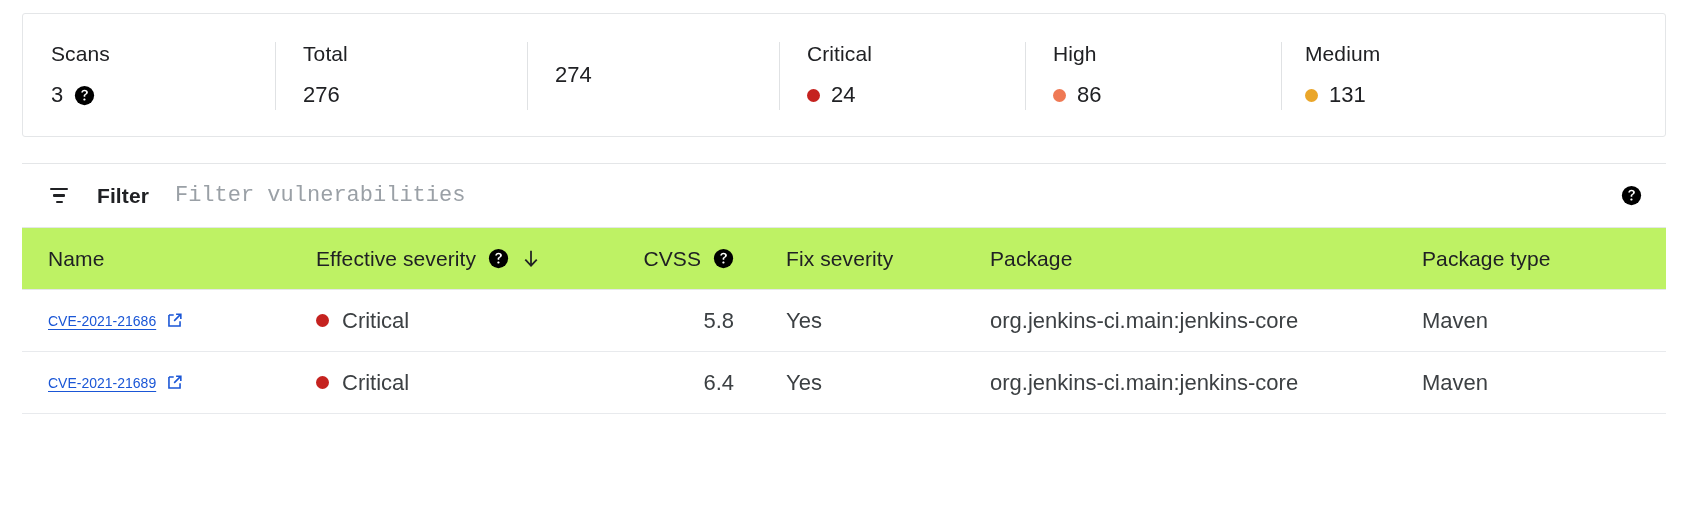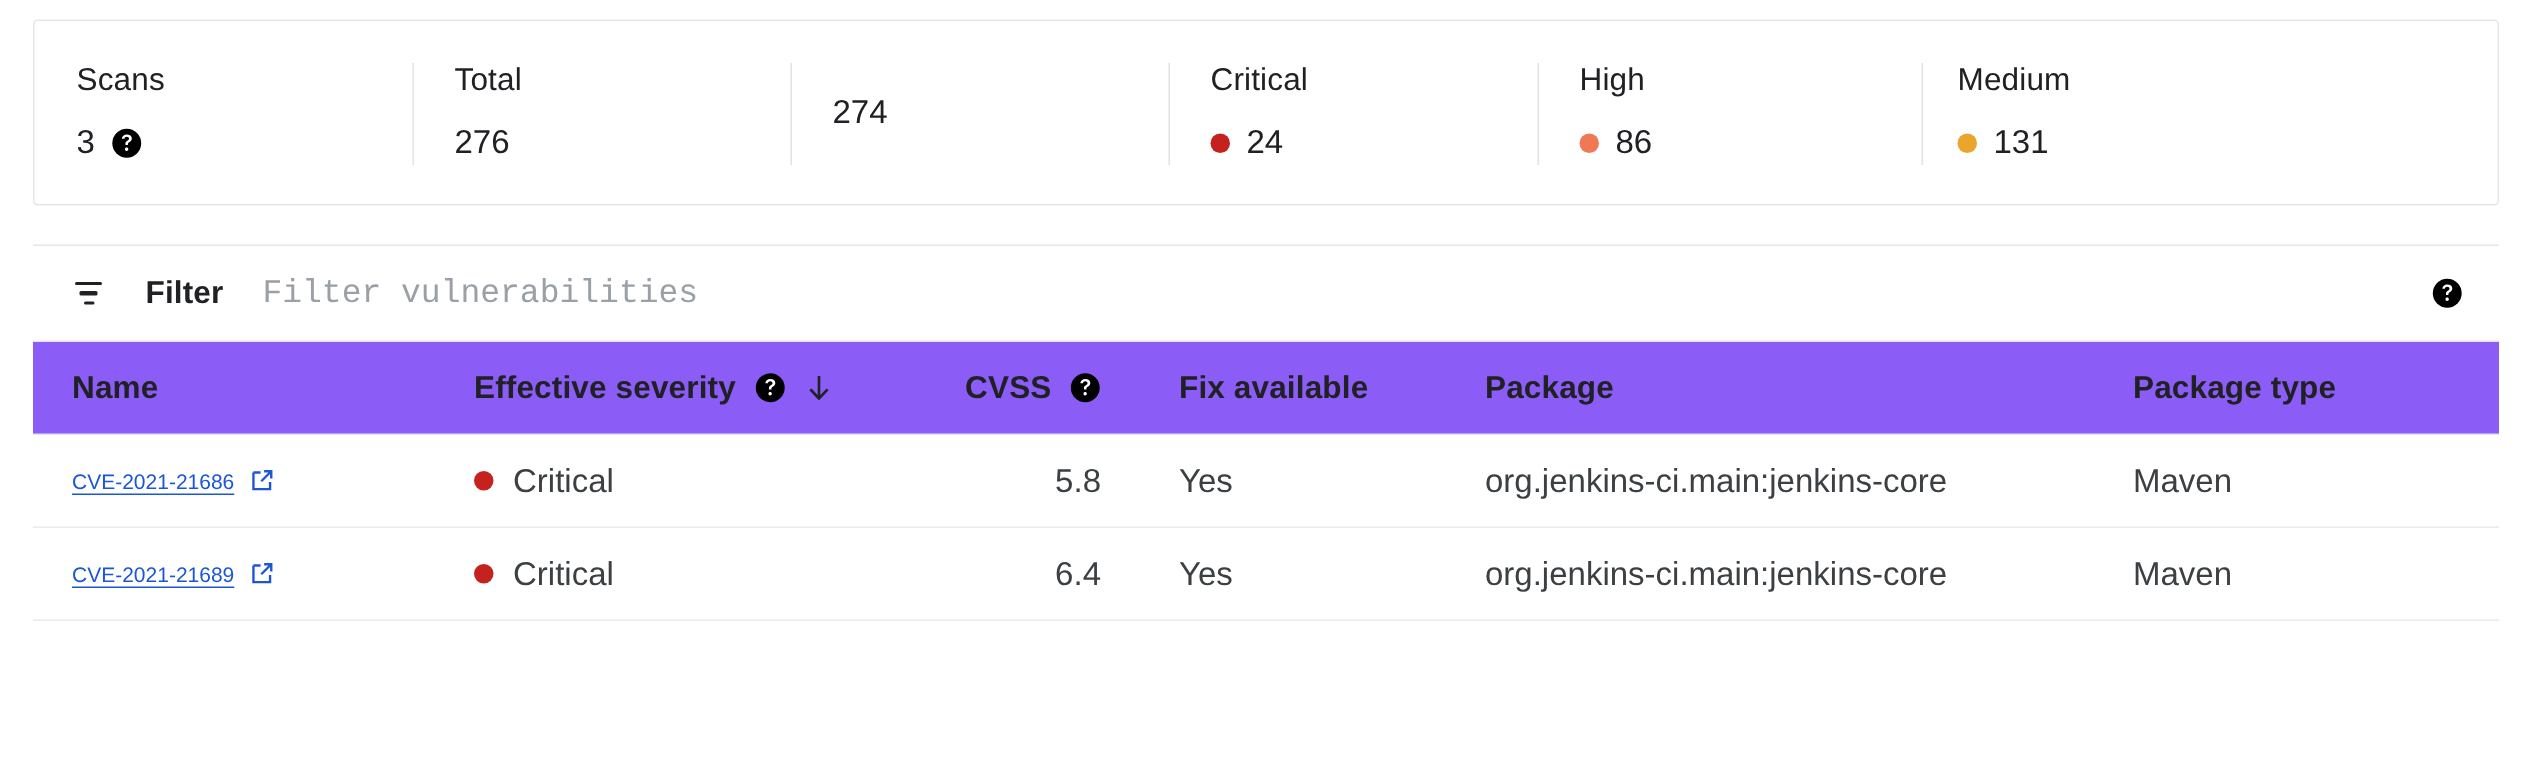--- a/index.html
+++ b/index.html
@@ -163,24 +163,24 @@
   .vuln-table {
     position: absolute;
     left: 22px;
     top: 227px;
     width: 1644px;
     border-collapse: collapse;
     table-layout: fixed;
   }
 
   .vuln-table thead th {
-    background: #8b5cf6;
+    background: #bef264;
     height: 62px;
     font-size: 21px;
-    font-weight: bold;
+    font-weight: normal;
     color: #202124;
     letter-spacing: 0.1px;
     text-align: left;
     padding: 0 0 0 26px;
     vertical-align: middle;
     white-space: nowrap;
     border-top: 1px solid #e4e6e8;
     border-bottom: 1px solid #e4e6e8;
   }
 
@@ -329,21 +329,21 @@
               <span class="help-icon">
                 <svg viewBox="0 0 24 24" aria-hidden="true">
                   <circle cx="12" cy="12" r="11" fill="#000000"></circle>
                   <path fill="#ffffff" d="M12.02 5.3c-2.1 0-3.6 1.26-3.78 3.2h1.93c.12-.94.83-1.5 1.83-1.5 1.03 0 1.73.6 1.73 1.45 0 .72-.33 1.12-1.3 1.72-1.06.64-1.5 1.3-1.44 2.47l.1.72h1.8v-.6c0-.78.3-1.18 1.3-1.77 1.1-.66 1.66-1.5 1.66-2.67 0-1.8-1.5-3.02-3.83-3.02zm-.1 10.03c-.74 0-1.28.53-1.28 1.25 0 .72.54 1.25 1.28 1.25.75 0 1.29-.53 1.29-1.25 0-.72-.54-1.25-1.29-1.25z"></path>
                 </svg>
               </span>
             </div>
           </th>
           <th class="col-fix">
             <div class="th-inner">
-              <span>Fix available</span>
+              <span>Fix severity</span>
             </div>
           </th>
           <th class="col-package">
             <div class="th-inner">
               <span>Package</span>
             </div>
           </th>
           <th class="col-pkgtype">
             <div class="th-inner">
               <span>Package type</span>

